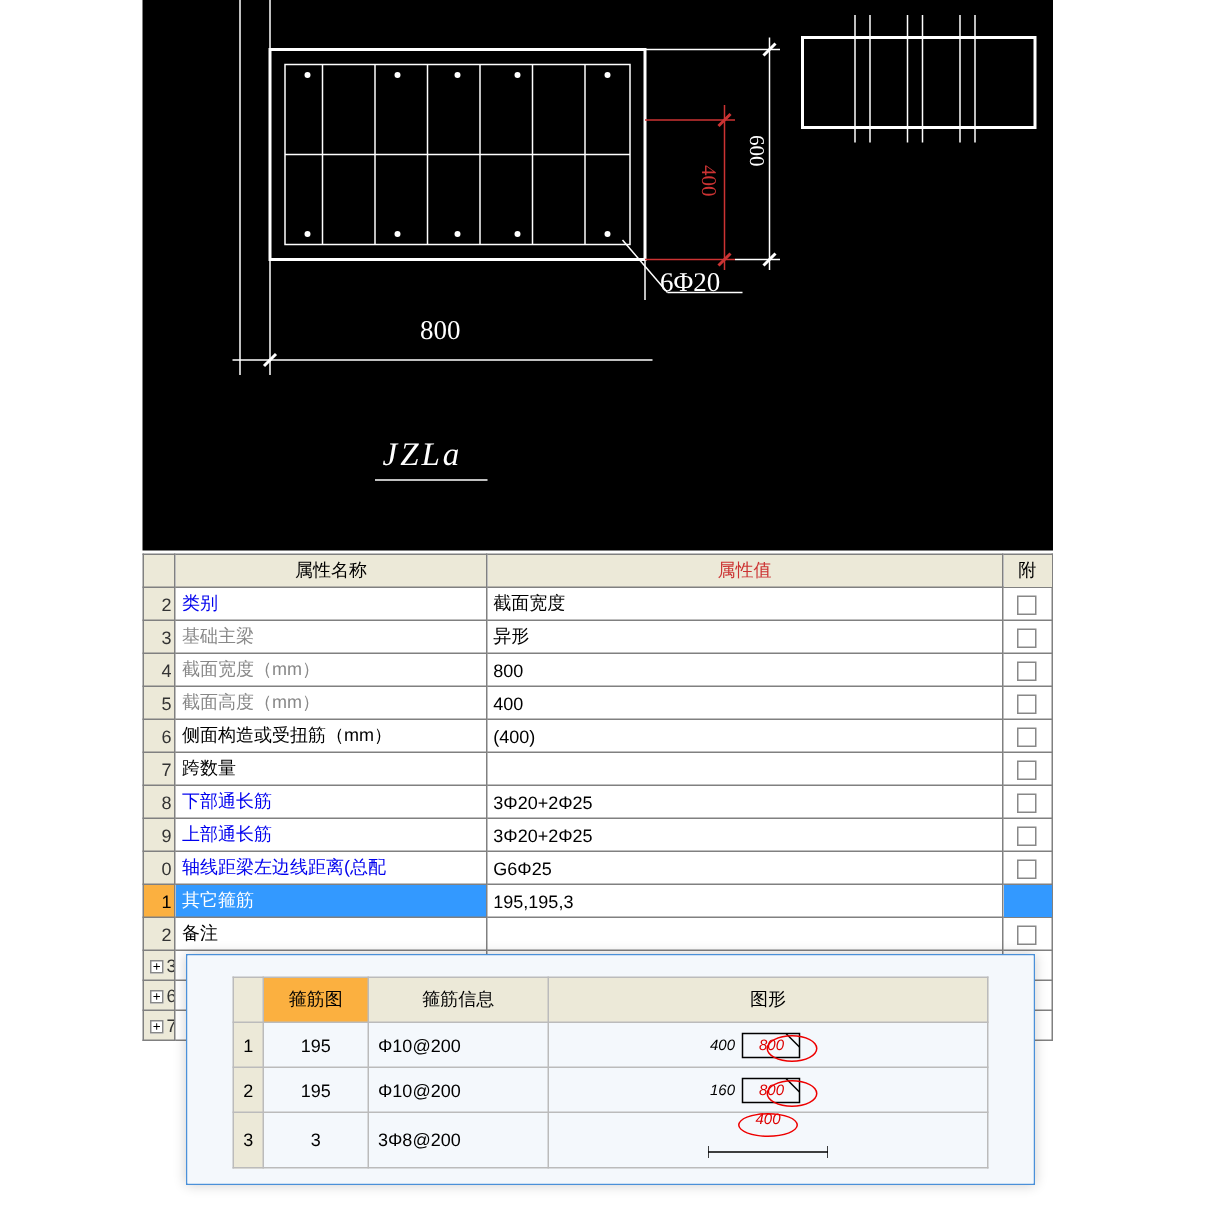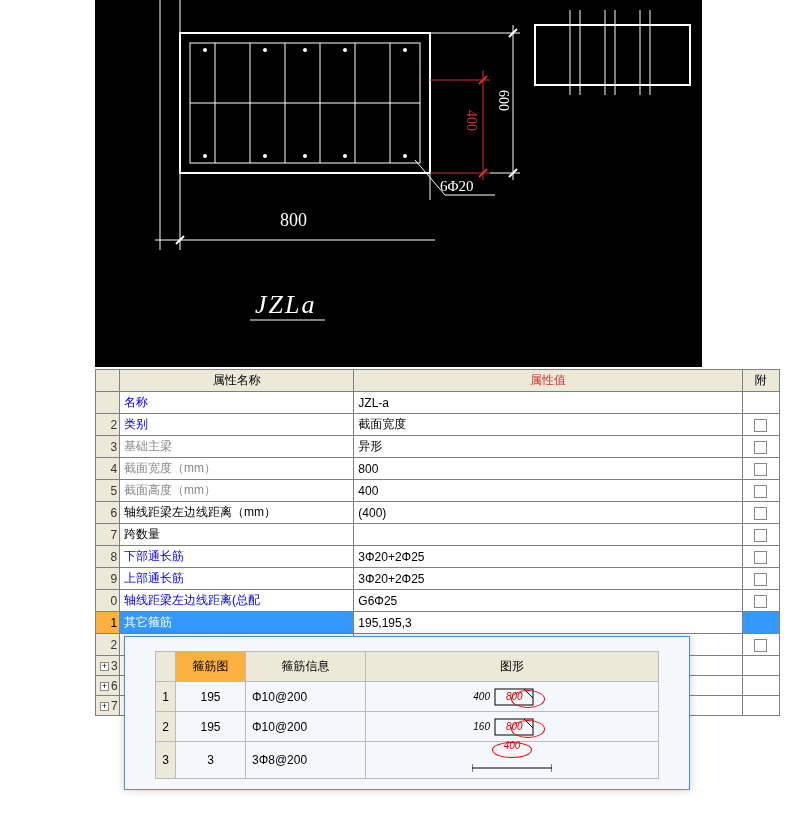--- a/index.html
+++ b/index.html
@@ -6,21 +6,21 @@
 body { font-family: "Microsoft YaHei", SimSun, sans-serif; font-size: 12px; background: #fff; width: 803px; }
 .wrap { padding-left: 95px; padding-right: 6px; }
 
 .cad {
   background: #000; width: 607px; height: 367px; position: relative;
   color: #fff; font-family: "Arial", sans-serif;
 }
 .cad svg { position: absolute; top: 0; left: 0; }
 .cad-text { position: absolute; color: #fff; font-size: 14px; font-family: serif; }
 
-.prop-table { width: 685px; border-collapse: collapse; table-layout: fixed; margin-top: 2px; }
+.prop-table { width: 607px; border-collapse: collapse; table-layout: fixed; margin-top: 2px; }
 .prop-table td, .prop-table th {
   border: 1px solid #808080; padding: 2px 4px; height: 20px;
   overflow: hidden; white-space: nowrap; font-size: 12px;
 }
 .prop-table th { background: #ece9d8; font-weight: normal; text-align: center; }
 .prop-table .rownum { width: 18px; background: #ece9d8; text-align: right; padding-right: 2px; color: #333; }
 .prop-table .name-col { width: 175px; }
 .prop-table .val-col { width: 290px; }
 .prop-table .att-col { width: 28px; text-align: center; position: relative; }
 .link-blue { color: #0000ee; }
@@ -122,41 +122,35 @@
     <line x1="510" y1="10" x2="510" y2="95" stroke="#fff"></line>
     <line x1="520" y1="10" x2="520" y2="95" stroke="#fff"></line>
     <line x1="545" y1="10" x2="545" y2="95" stroke="#fff"></line>
     <line x1="555" y1="10" x2="555" y2="95" stroke="#fff"></line>
 
     <line x1="155" y1="320" x2="230" y2="320" stroke="#fff"></line>
   </svg>
   <div class="cad-text" style="left:185px; top:210px; font-size:18px;">800</div>
   <div class="cad-text" style="left:368px; top:110px; color:#cc3333; font-size:14px; writing-mode:vertical-rl;">400</div>
   <div class="cad-text" style="left:400px; top:90px; font-size:14px; writing-mode:vertical-rl;">600</div>
-  <div class="cad-text" style="left:345px; top:178px; font-size:15px;">6Φ20</div>
-  <div class="cad-text" style="left:160px; top:290px; font-size:26px; font-style:italic; letter-spacing:2px;">JZLa</div>
+  <div class="cad-text" style="left:345px; top:178px; font-size:18px;">6Φ20</div>
+  <div class="cad-text" style="left:160px; top:290px; font-size:22px; font-style:italic; letter-spacing:2px;">JZLa</div>
 </div>
 
 <table class="prop-table">
   <thead>
     <tr>
       <th class="rownum"></th>
       <th class="name-col">属性名称</th>
       <th class="val-col" style="color:#cc3333;">属性值</th>
       <th class="att-col">附</th>
     </tr>
   </thead>
   <tbody id="prop-body">
         <tr>
-          <td class="rownum"> </td>
-          <td class="name-col link-blue">名称</td>
-          <td class="val-col">JZL-a</td>
-          <td class="att-col"></td>
-        </tr>
-        <tr>
           <td class="rownum">2</td>
           <td class="name-col link-blue">类别</td>
           <td class="val-col">截面宽度</td>
           <td class="att-col"><span class="chk"></span></td>
         </tr>
         <tr>
           <td class="rownum">3</td>
           <td class="name-col gray">基础主梁</td>
           <td class="val-col">异形</td>
           <td class="att-col"><span class="chk"></span></td>
@@ -168,21 +162,21 @@
           <td class="att-col"><span class="chk"></span></td>
         </tr>
         <tr>
           <td class="rownum">5</td>
           <td class="name-col gray">截面高度（mm）</td>
           <td class="val-col">400</td>
           <td class="att-col"><span class="chk"></span></td>
         </tr>
         <tr>
           <td class="rownum">6</td>
-          <td class="name-col">轴线距梁左边线距离（mm）</td>
+          <td class="name-col">侧面构造或受扭筋（mm）</td>
           <td class="val-col">(400)</td>
           <td class="att-col"><span class="chk"></span></td>
         </tr>
         <tr>
           <td class="rownum">7</td>
           <td class="name-col">跨数量</td>
           <td class="val-col"></td>
           <td class="att-col"><span class="chk"></span></td>
         </tr>
         <tr>

